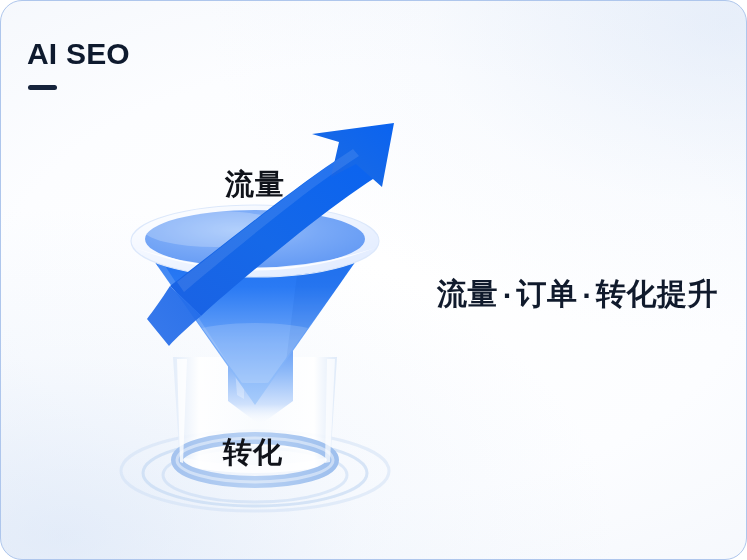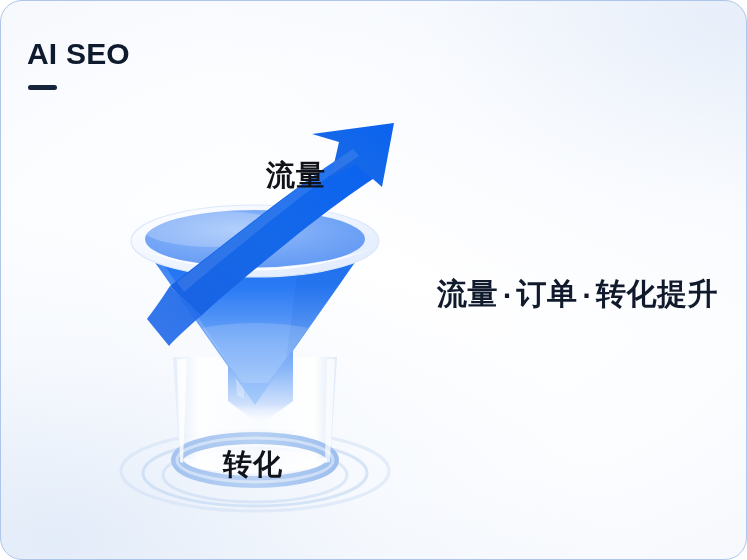--- a/index.html
+++ b/index.html
@@ -75,22 +75,22 @@
   
   .label {
     position: absolute;
     font-size: 29px;
     line-height: 34px;
     font-weight: 700;
     letter-spacing: 1px;
     color: #10131a;
     white-space: nowrap;
   }
-  .label-traffic { left: 224px; top: 157px; margin-left: 41px; }
-  .label-convert { left: 222px; top: 434px; margin-top: 12px; }
+  .label-traffic { left: 224px; top: 166px; }
+  .label-convert { left: 222px; top: 434px; }
 </style>
 </head>
 <body>
 
 <div class="card">
 
   <div class="brand">AI SEO</div>
   <div class="brand-rule"></div>
 
   <svg class="art" viewBox="0 0 747 560" width="747" height="560" xmlns="http://www.w3.org/2000/svg">

